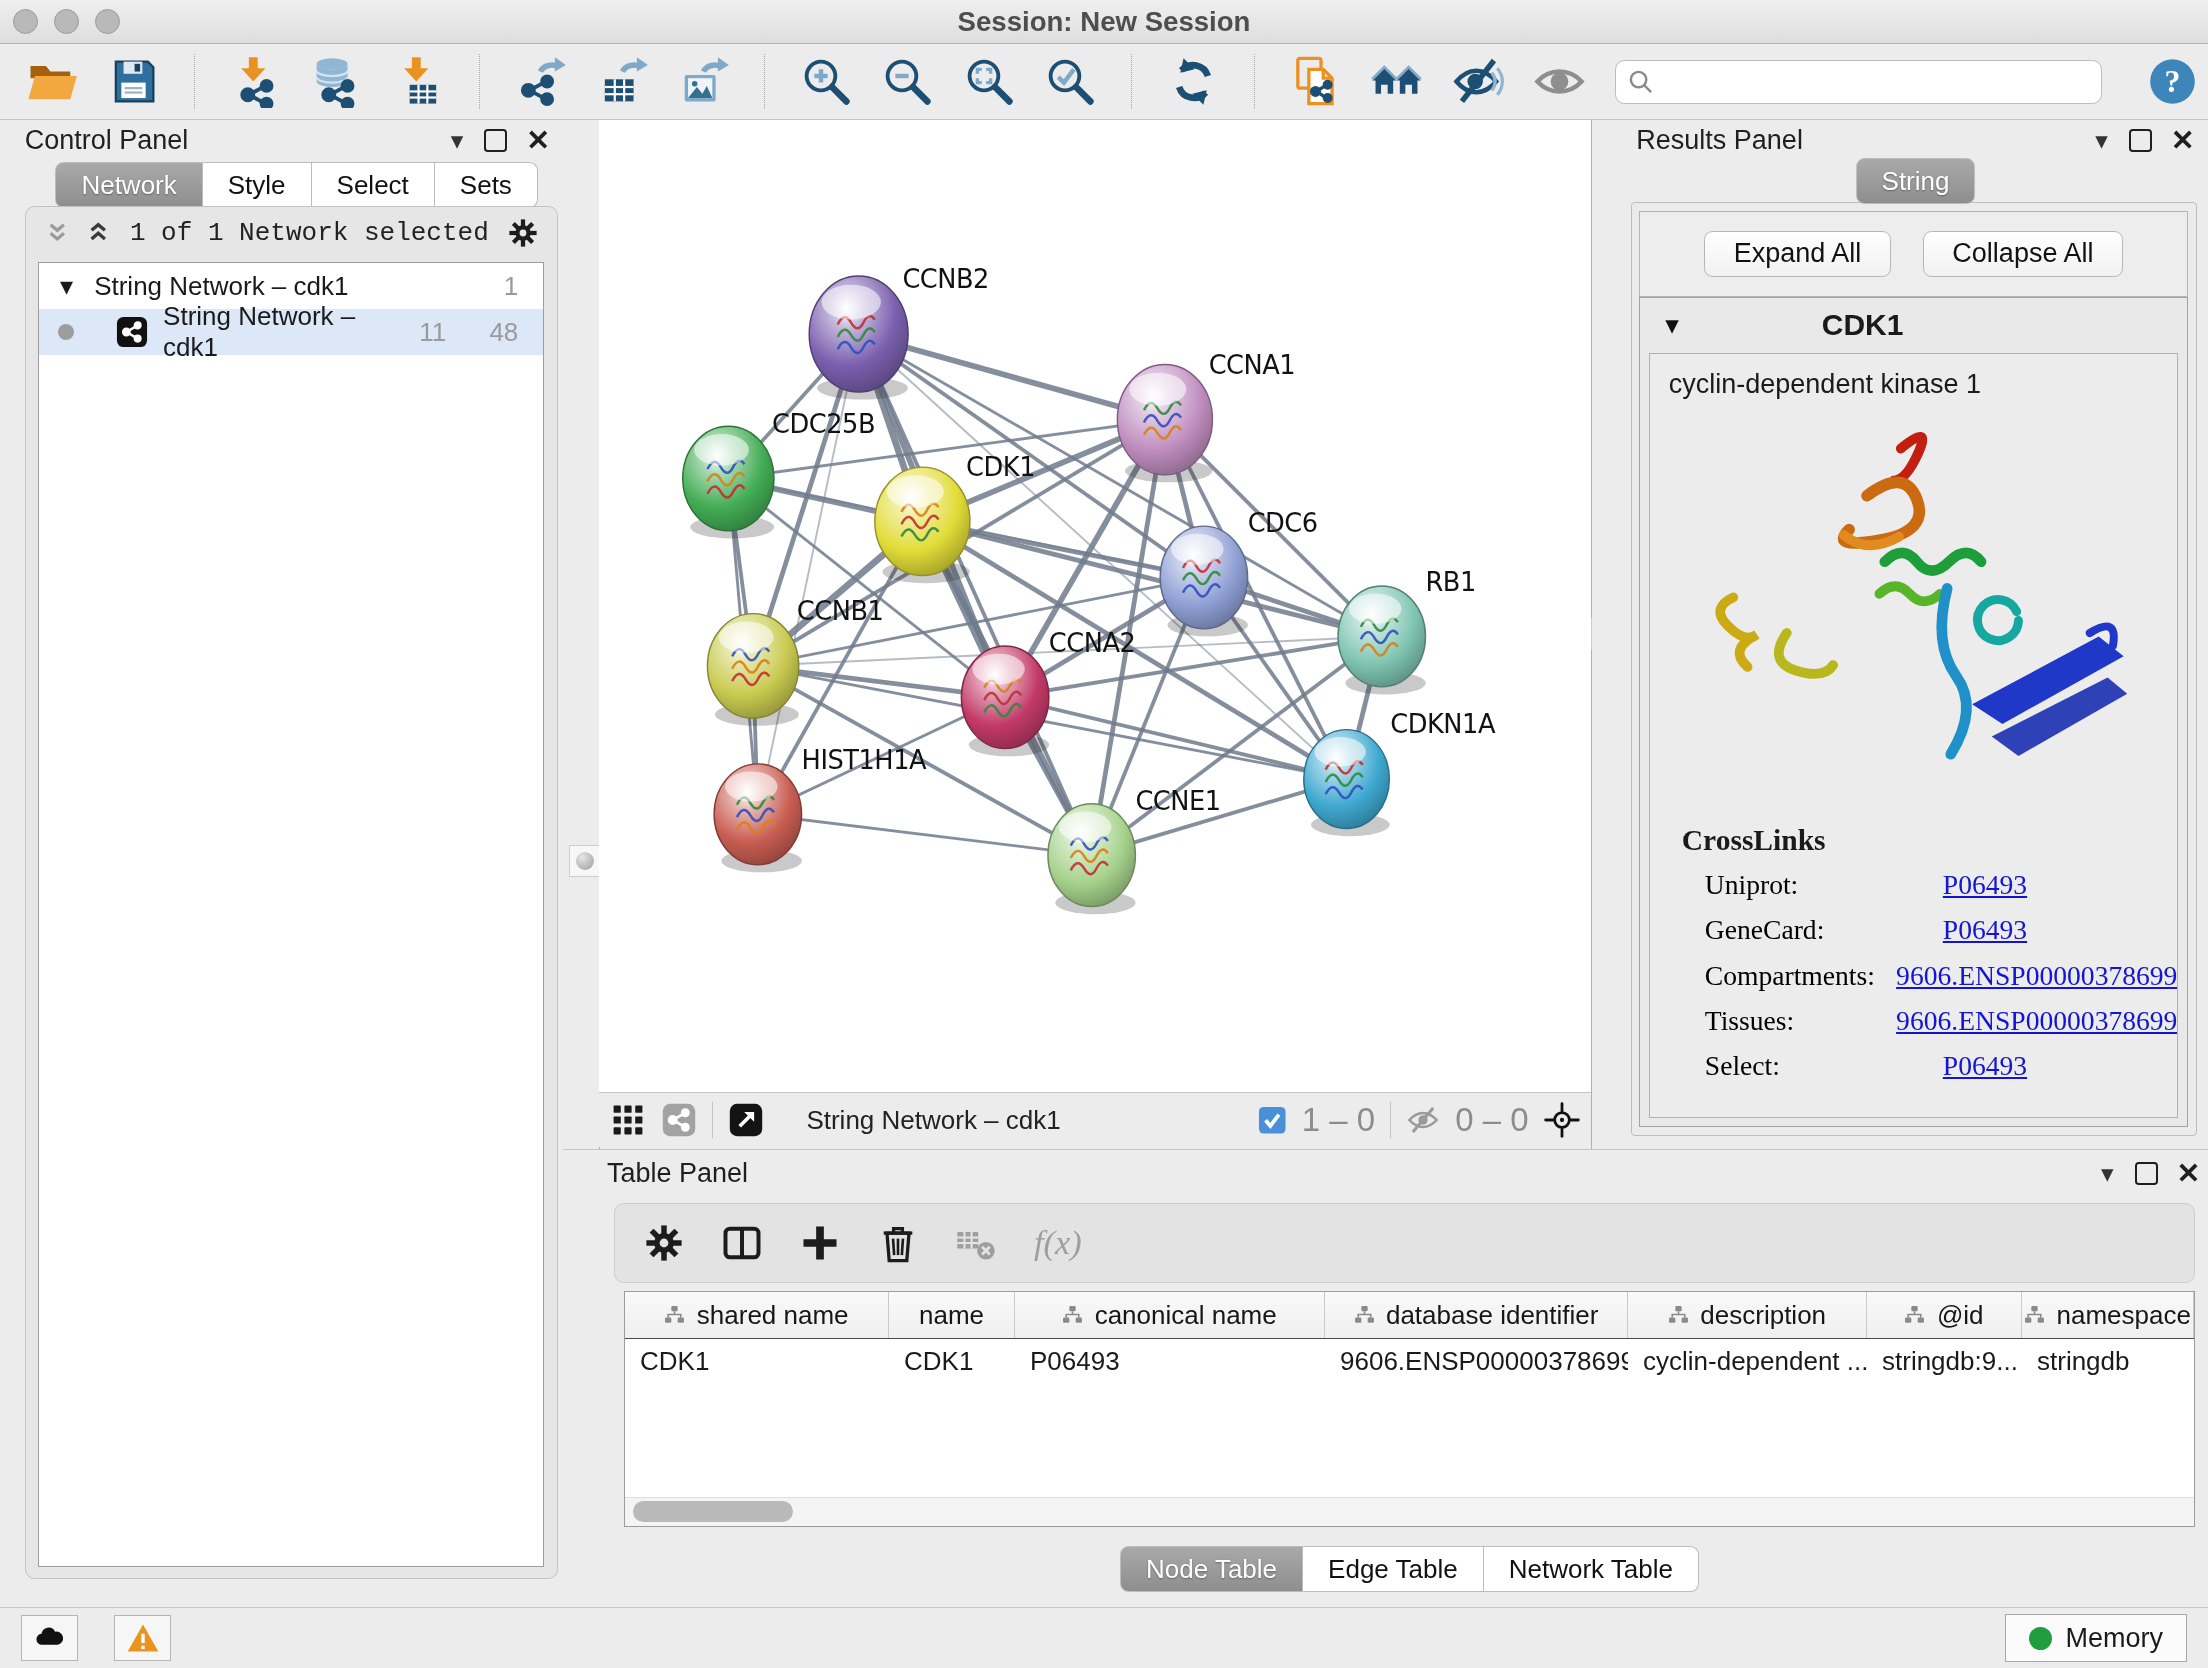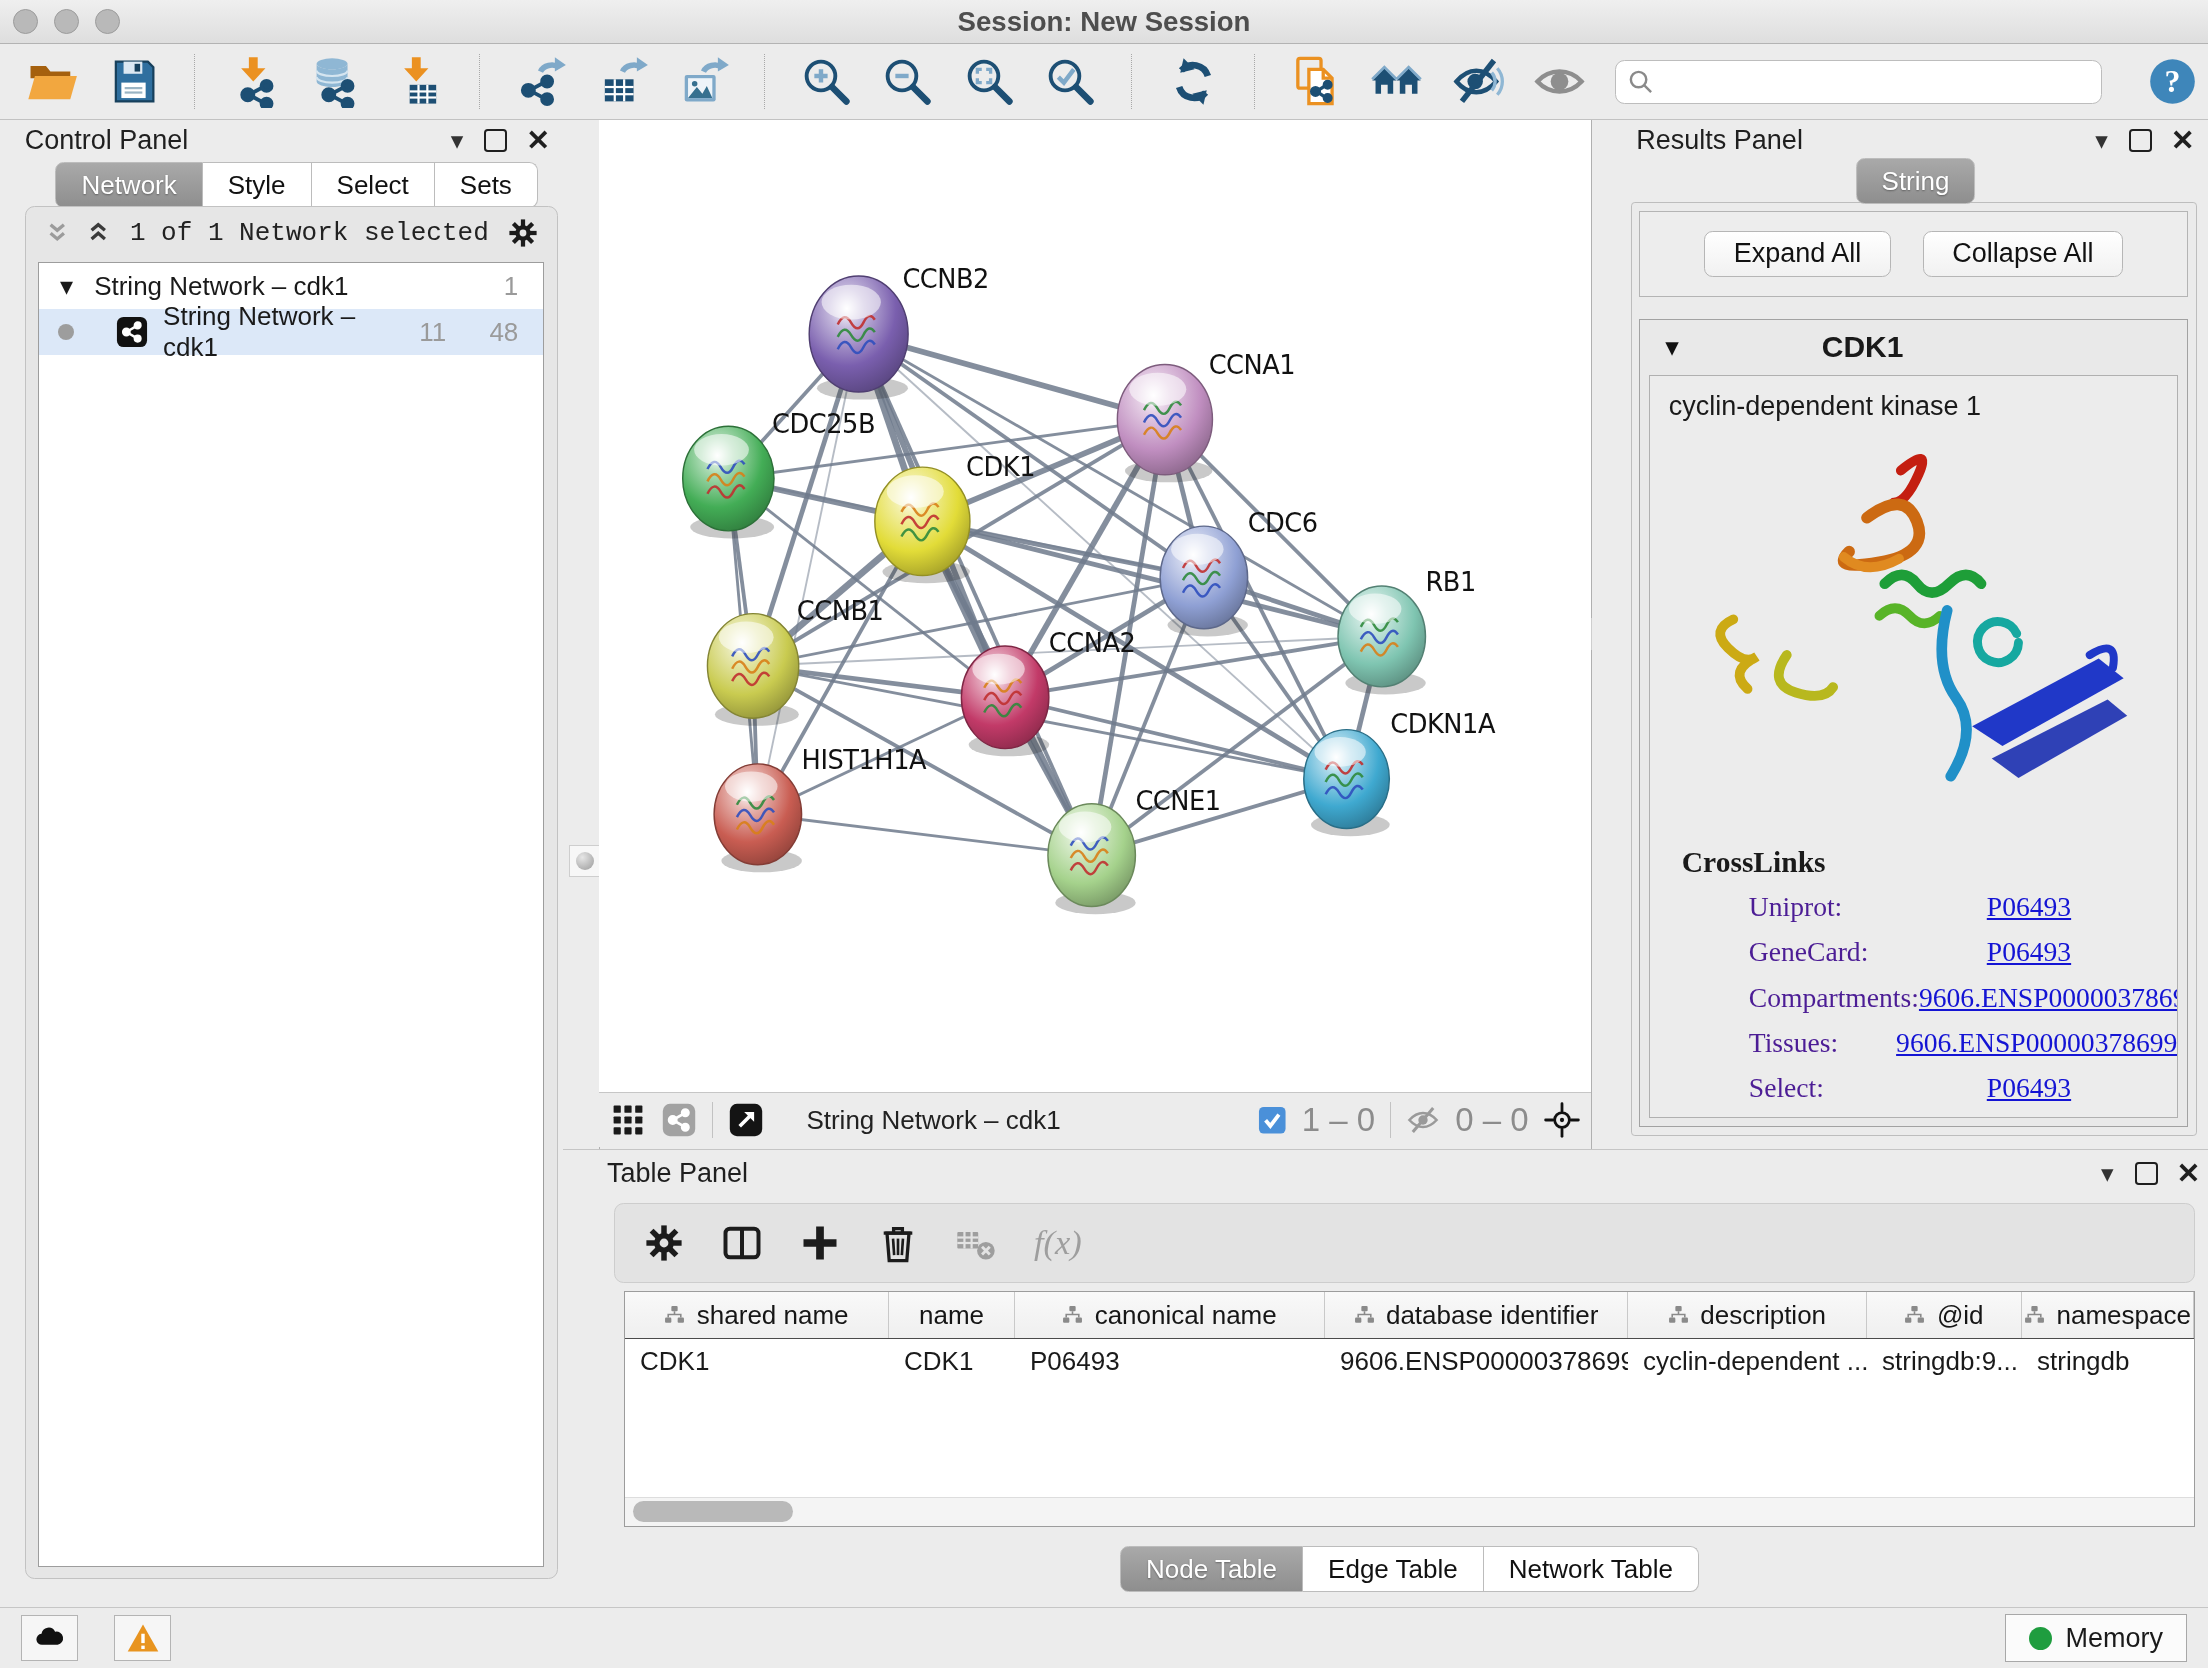--- a/index.html
+++ b/index.html
@@ -66,35 +66,35 @@
   .strip-r{position:absolute;left:1591px;top:120px;width:31px;height:1029px;background:#ececec;border-left:1px solid #b0b0b0;border-right:1.9px solid #a5a5a5;}
   .handle{position:absolute;width:30px;height:30px;background:#f7f7f7;border:1px solid #cecece;
     display:flex;align-items:center;justify-content:center;}
   .handle i{width:18px;height:18px;border-radius:50%;background:radial-gradient(circle at 35% 30%,#e6e6e6,#9a9a9a);}
   .hsplit-oval{position:absolute;left:1391px;top:1149px;width:27px;height:13.3px;border-radius:6.7px;background:#c9c9c9;}
 
   
   #results{position:absolute;left:1623px;top:120px;right:0;height:1029px;background:#ececec;}
   #rp-tab{position:absolute;left:50%;transform:translateX(-50%);top:38px;z-index:2;}
   .rp-box{position:absolute;left:7.6px;right:11.4px;top:82px;bottom:13.3px;border:1px solid #bdbdbd;background:#ebebeb;
-    border-radius:3.8px;display:flex;flex-direction:column;padding:7.6px;box-sizing:border-box;gap:22px;}
+    border-radius:3.8px;display:flex;flex-direction:column;padding:7.6px;box-sizing:border-box;gap:0;}
   .rp-top{flex:none;height:84px;border:1px solid #b4b4b4;background:#ededed;display:flex;align-items:center;
     justify-content:center;gap:32px;}
   .btn{height:44px;padding:0 28.5px;font-size:27px;display:flex;align-items:center;background:linear-gradient(#fff,#f1f1f1);
     border:1px solid #b6b6b6;border-radius:8.6px;color:#111;}
   .rp-cdk{flex:1;border:1px solid #a2a2a2;background:#e9e9e9;display:flex;flex-direction:column;min-height:0;}
   .rp-cdk-head{flex:none;height:55px;display:flex;align-items:center;padding:0 25px;}
   .rp-cdk-head .tri{font-size:27px;color:#111;}
   .rp-cdk-head .nm{font-size:30px;font-weight:bold;margin-left:143px;}
   .rp-inner{flex:1;margin:0 8.6px 8.6px;border:1px solid #b0b0b0;background:#ececec;overflow:hidden;}
   .rp-desc{font-size:27px;padding:15px 19px 0;}
   .protein-wrap{height:409px;display:flex;align-items:center;justify-content:flex-start;padding-left:28.5px;}
   .cl-title{font-family:"Liberation Serif",serif;font-weight:bold;font-size:29.5px;padding:15px 0 5.7px 32px;}
   .cl-row{display:flex;font-family:"Liberation Serif",serif;font-size:27.6px;padding:6.7px 0 6.7px 55px;}
-  .cl-row .lbl{width:238px;color:#4c1d95;margin-left:44px;}
+  .cl-row .lbl{width:238px;color:#000000;}
   .cl-row a{color:#1414d4;text-decoration:underline;}
 
   
   #table-panel{position:absolute;left:563px;top:1149px;right:0;height:455px;background:#ececec;border-top:1px solid #c5c5c5;}
   #tp-head{position:absolute;left:44px;right:7.6px;top:3.8px;}
   .tp-toolbar{position:absolute;left:51px;right:13.3px;top:53px;height:80px;background:#e3e3e3;border:1px solid #cdcdcd;
     border-radius:9.5px;display:flex;align-items:center;gap:34px;padding:0 27px;box-sizing:border-box;}
   .tp-ic{width:44px;height:44px;}
   .tp-ic svg{width:100%;height:100%;}
   .tp-table{position:absolute;left:61px;right:13.3px;top:141px;height:236px;background:#fff;border:1px solid #9c9c9c;

